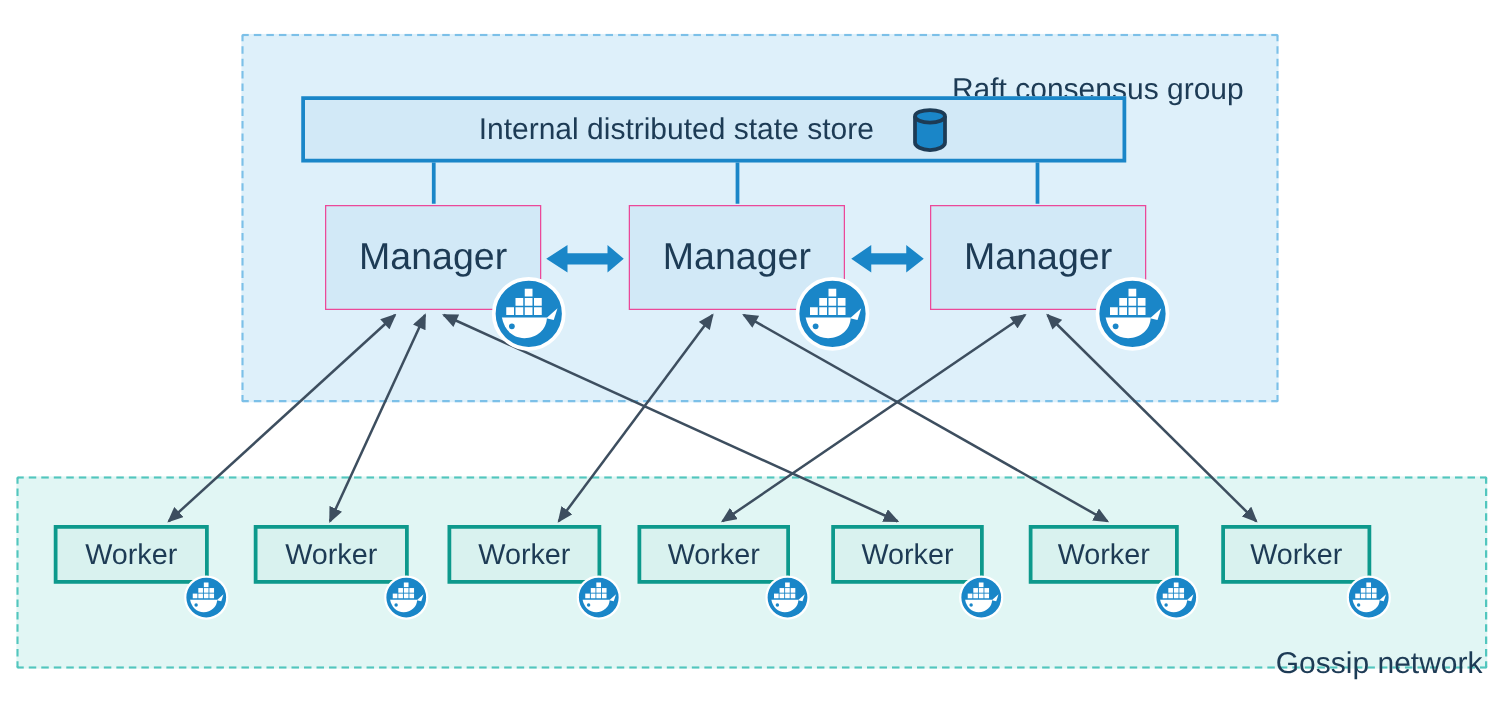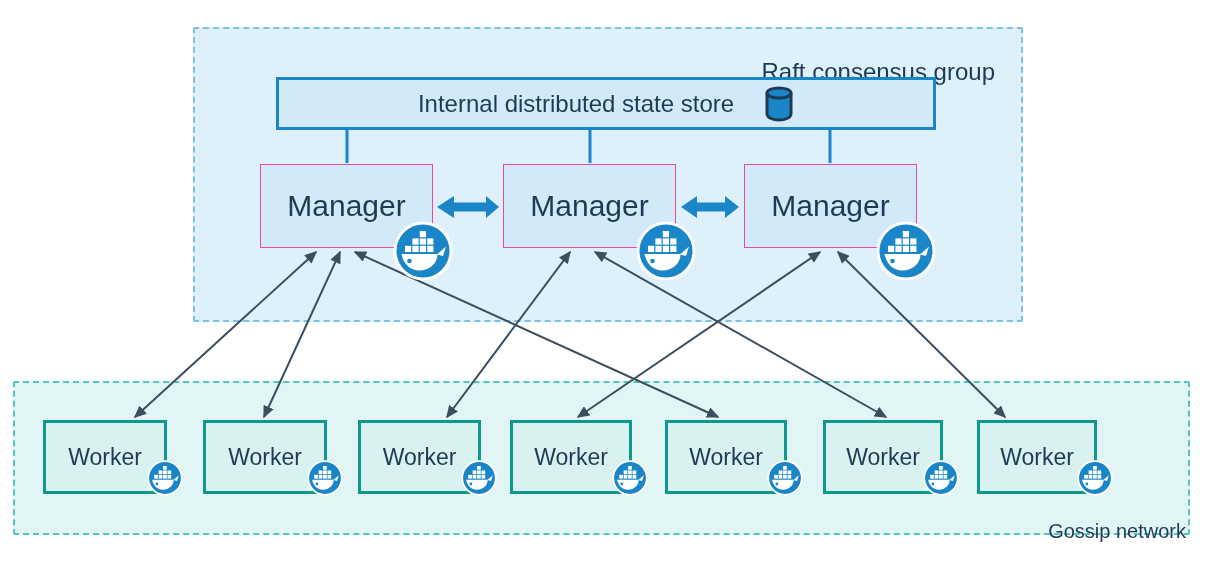--- a/index.html
+++ b/index.html
@@ -15,39 +15,39 @@
   #raft-label{
     position:absolute;left:690px;top:42px;width:305px;text-align:right;
     font-size:24px;line-height:26px;color:#1d3b55;white-space:nowrap;margin-top:17px;
   }
   #gossip-box{
     position:absolute;left:13px;top:381px;width:1177px;height:154px;
     background:#e1f6f4;border:2px dashed #52c6be;box-sizing:border-box;border-radius:2px;
   }
   #gossip-label{
     position:absolute;left:910px;top:518px;width:276px;text-align:right;
-    font-size:20px;line-height:26px;color:#1d3b55;white-space:nowrap;
+    font-size:24px;line-height:26px;color:#1d3b55;white-space:nowrap;
   }
   
   #store-box{
-    position:absolute;left:276px;top:77px;width:660px;height:53px;
+    position:absolute;left:241px;top:77px;width:660px;height:53px;
     background:#d2e9f7;border:3px solid #1a86c8;box-sizing:border-box;
     display:flex;align-items:center;justify-content:center;gap:30px;
   }
   #store-box .lbl{font-size:24px;white-space:nowrap;}
   
   .manager-box{
     position:absolute;top:164px;width:173px;height:84px;
     background:#d2e9f7;border:1px solid #ec4899;box-sizing:border-box;
     display:flex;align-items:center;justify-content:center;
     font-size:30px;color:#1d3b55;
   }
   #manager-1{left:260px;} #manager-2{left:503px;} #manager-3{left:744px;}
   .worker-box{
-    position:absolute;top:420px;height:74px;
+    position:absolute;top:420px;height:47px;
     background:#d9f2ef;border:3px solid #0d998c;box-sizing:border-box;
     display:flex;align-items:center;justify-content:center;
     font-size:23px;color:#1d3b55;
   }
   #worker-1{left:43px;width:124px;}
   #worker-2{left:203px;width:124px;}
   #worker-3{left:358px;width:123px;}
   #worker-4{left:510px;width:122px;}
   #worker-5{left:665px;width:122px;}
   #worker-6{left:823px;width:120px;}

